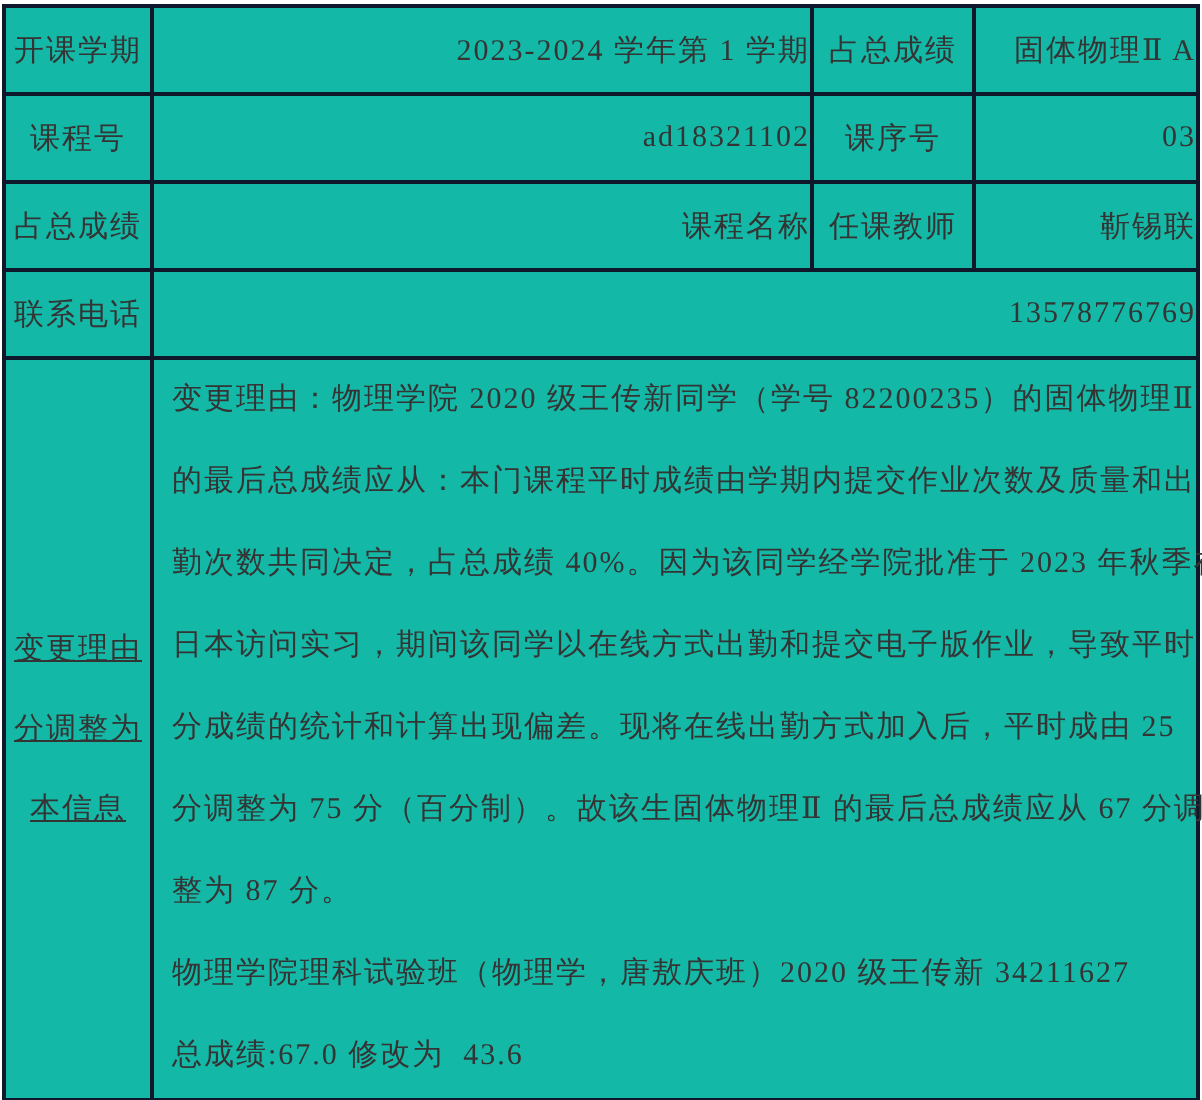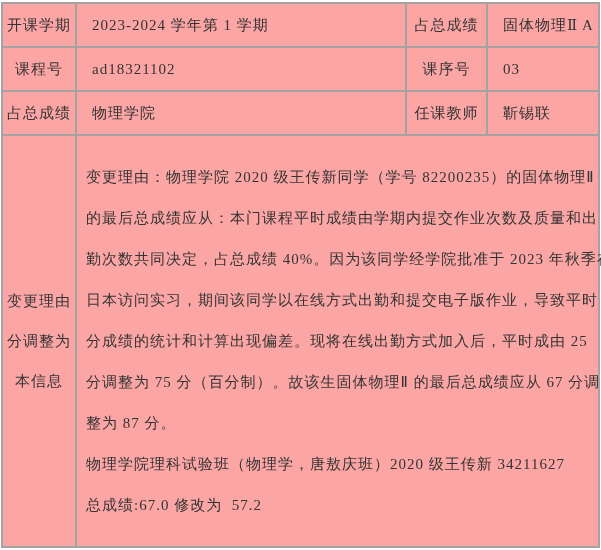--- a/index.html
+++ b/index.html
@@ -11,48 +11,48 @@
     overflow: hidden;
   }
   table.form {
     border-collapse: collapse;
     table-layout: fixed;
     width: 597px;
     height: 546px;
     margin: 2px 0 0 1px;
   }
   table.form td {
-    border: 2px solid #a3a3a3;
+    border: 2px solid #0f172a;
     font-size: 15px;
     vertical-align: middle;
-    background: #fca5a5;
+    background: #14b8a6;
   }
   td.lbl {
     text-align: center;
     letter-spacing: 1px;
     padding: 0 2px;
   }
   td.val {
-    text-align: left;
+    text-align: right;
     letter-spacing: 1px;
     padding-left: 15px;
   }
   tr.r { height: 44px; }
   td.change-label {
     text-align: center;
   }
   .vlabel div {
     line-height: 40px;
     letter-spacing: 1px;
     white-space: pre;
+    text-decoration: underline;
   }
   td.change-cell {
     vertical-align: middle;
     padding: 0 8px 0 9px;
-    font-family: Liberation Serif, serif;
   }
   .change-text div {
     line-height: 41px;
     letter-spacing: 1px;
     white-space: pre;
   }
 </style>
 </head>
 <body>
 
@@ -71,40 +71,44 @@
     <td class="val">固体物理Ⅱ A</td>
   </tr>
   <tr class="r">
     <td class="lbl">课程号</td>
     <td class="val">ad18321102</td>
     <td class="lbl">课序号</td>
     <td class="val">03</td>
   </tr>
   <tr class="r">
     <td class="lbl">占总成绩</td>
-    <td class="val">物理学院</td>
+    <td class="val">课程名称</td>
     <td class="lbl">任课教师</td>
     <td class="val">靳锡联</td>
+  </tr>
+  <tr class="r">
+    <td class="lbl">联系电话</td>
+    <td class="val" colspan="3">13578776769</td>
   </tr>
   <tr>
     <td class="change-label">
       <div class="vlabel">
         <div>变更理由</div>
         <div>分调整为</div>
         <div>本信息</div>
       </div>
     </td>
     <td class="change-cell" colspan="3">
       <div class="change-text">
         <div>变更理由：物理学院 2020 级王传新同学（学号 82200235）的固体物理Ⅱ</div>
         <div>的最后总成绩应从：本门课程平时成绩由学期内提交作业次数及质量和出</div>
         <div>勤次数共同决定，占总成绩 40%。因为该同学经学院批准于 2023 年秋季在</div>
         <div>日本访问实习，期间该同学以在线方式出勤和提交电子版作业，导致平时</div>
         <div>分成绩的统计和计算出现偏差。现将在线出勤方式加入后，平时成由 25</div>
         <div>分调整为 75 分（百分制）。故该生固体物理Ⅱ 的最后总成绩应从 67 分调</div>
         <div>整为 87 分。</div>
         <div>物理学院理科试验班（物理学，唐敖庆班）2020 级王传新 34211627</div>
-        <div>总成绩:67.0 修改为  57.2</div>
+        <div>总成绩:67.0 修改为  43.6</div>
       </div>
     </td>
   </tr>
 </tbody>
   </table>
 
 </body></html>

